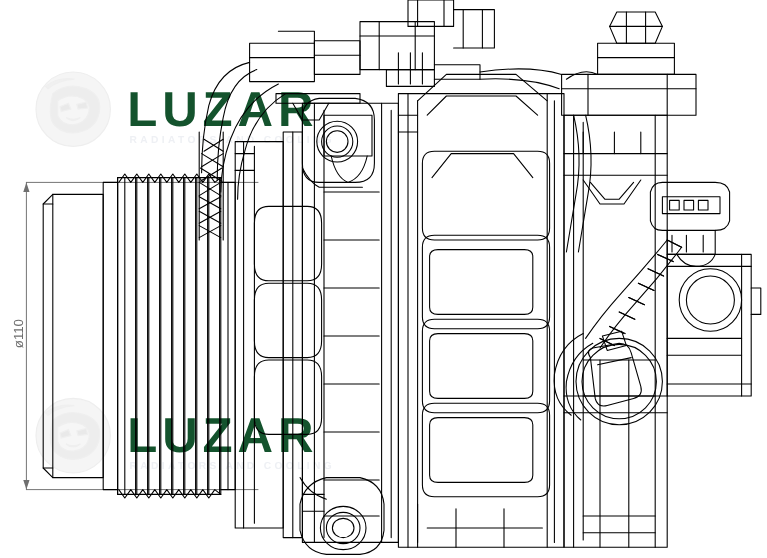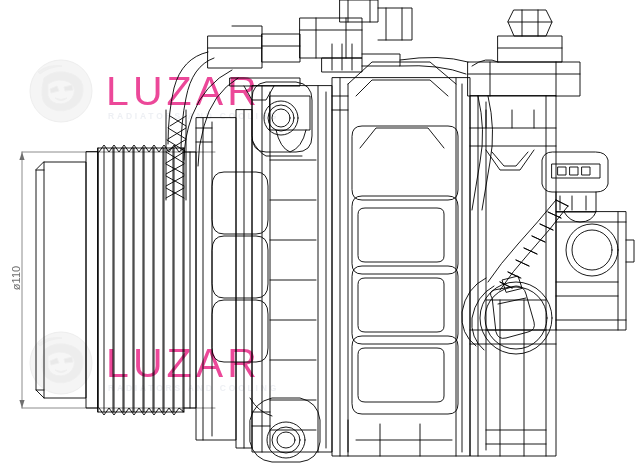--- a/index.html
+++ b/index.html
@@ -1,21 +1,21 @@
 <!DOCTYPE html>
 <html><head>
 <meta charset="utf-8">
 <style>
   html,body{margin:0;padding:0;background:#ffffff;}
   body{width:639px;height:465px;overflow:hidden;font-family:"Liberation Sans",sans-serif;}
   #stage{position:relative;width:639px;height:465px;background:#fff;}
   #stage svg{position:absolute;left:0;top:0;}
   .wm{position:absolute;user-select:none;pointer-events:none;}
-  .wm-text{font-family:"Liberation Sans",sans-serif;font-weight:400;letter-spacing:.10em;
-           color:#ec4899;line-height:1;white-space:nowrap;text-align:right;}
+  .wm-text{font-family:"Liberation Sans",sans-serif;font-weight:700;letter-spacing:.10em;
+           color:#14532d;line-height:1;white-space:nowrap;text-align:right;}
   .wm-tag{font-family:"Liberation Sans",sans-serif;font-weight:700;color:#eef0f4;
           white-space:nowrap;line-height:1;}
   .dimlabel{position:absolute;font-family:"Liberation Sans",sans-serif;color:#6f6f6f;
             white-space:nowrap;}
 </style>
 </head>
 <body>
 
 <div id="stage">
 

